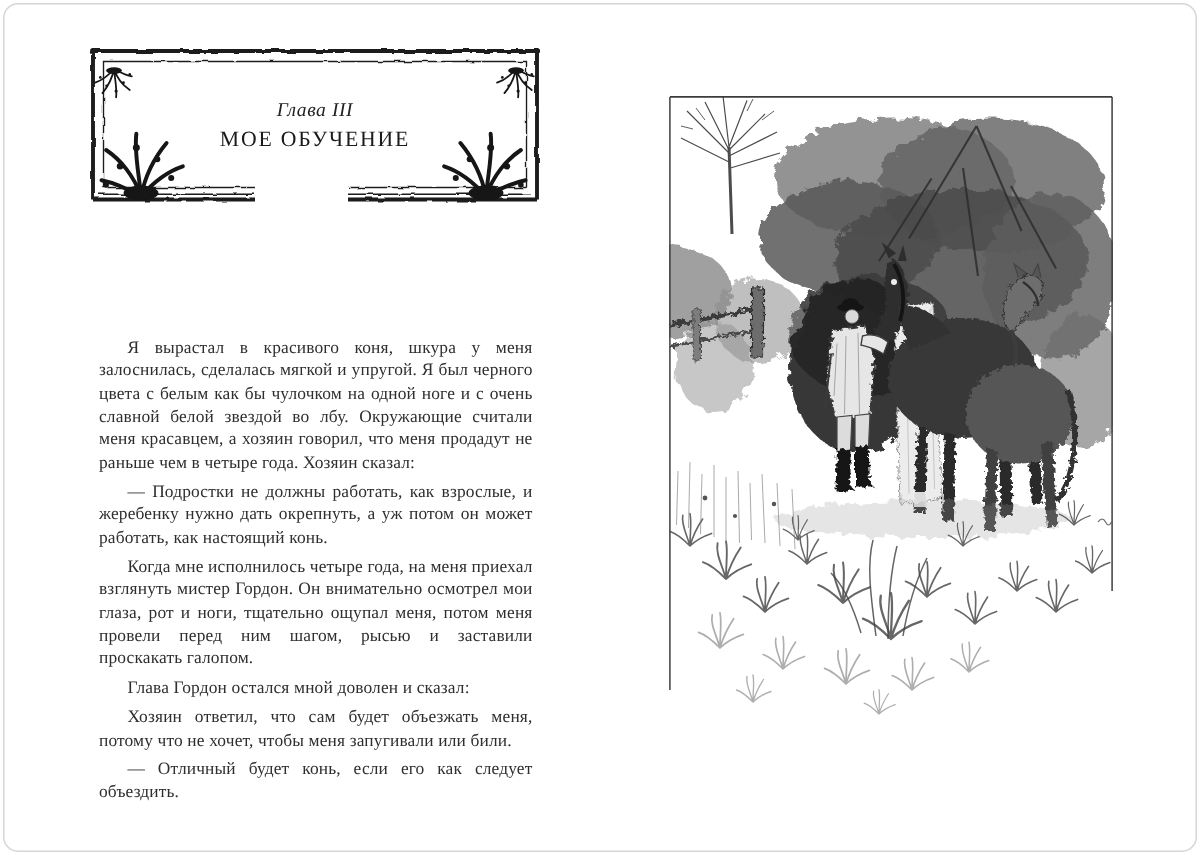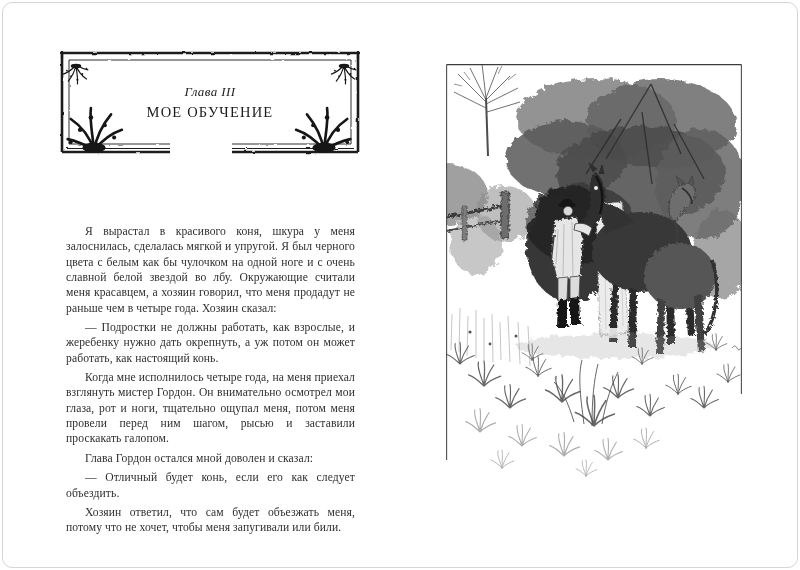--- a/index.html
+++ b/index.html
@@ -7,21 +7,21 @@
     width:800px;height:570px;position:relative;overflow:hidden;
     background:#ffffff;
     font-family:"Liberation Serif","DejaVu Serif",serif;
   }
   .photo-frame{
     position:absolute;inset:2px;border:1.5px solid #d6d6d6;border-radius:10px;
     pointer-events:none;
   }
   
   .left-page{position:absolute;left:0;top:0;width:400px;height:570px;}
-  .header-frame{position:absolute;left:60px;top:51px;width:256px;height:116px;}
+  .header-frame{position:absolute;left:60px;top:32px;width:256px;height:116px;}
   .header-frame svg{position:absolute;left:0;top:0;}
   .chapter-label{
     position:absolute;left:0;top:33px;width:300px;text-align:center;
     font-style:italic;font-size:13px;color:#222;letter-spacing:.4px;
   }
   .chapter-title{
     position:absolute;left:0;top:53px;width:300px;text-align:center;
     font-weight:normal;font-size:14.5px;color:#1b1b1b;letter-spacing:1.2px;
   }
   .body-text{
@@ -81,22 +81,22 @@
     </svg>
     <div class="chapter-label">Глава III</div>
     <div class="chapter-title">МОЕ ОБУЧЕНИЕ</div>
   </div>
 
   <div class="body-text" lang="ru">
       <p>Я вырастал в красивого коня, шкура у меня залоснилась, сделалась мягкой и упругой. Я был черного цвета с белым как бы чулочком на одной ноге и с очень славной белой звездой во лбу. Окружающие считали меня красавцем, а хозяин говорил, что меня продадут не раньше чем в четыре года. Хозяин сказал:</p>
       <p>— Подростки не должны работать, как взрослые, и жеребенку нужно дать окрепнуть, а уж потом он может работать, как настоящий конь.</p>
       <p>Когда мне исполнилось четыре года, на меня приехал взглянуть мистер Гордон. Он внимательно осмотрел мои глаза, рот и ноги, тщательно ощупал меня, потом меня провели перед ним шагом, рысью и заставили проскакать галопом.</p>
       <p>Глава Гордон остался мной доволен и сказал:</p>
+      <p>Хозяин ответил, что сам будет объезжать меня, потому что не хочет, чтобы меня запугивали или били.</p>
       <p>— Отличный будет конь, если его как следует объездить.</p>
-      <p>Хозяин ответил, что сам будет объезжать меня, потому что не хочет, чтобы меня запугивали или били.</p>
     </div>
 
 </div>
 
 <div class="right-page">
   <svg class="illustration" viewBox="0 0 296 450" role="img" aria-label="Гравюра: человек в шляпе и куртке держит под уздцы двух лошадей под деревьями у изгороди">
     <defs>
       <filter id="sketch" x="-20%" y="-20%" width="140%" height="140%">
         <feTurbulence type="fractalNoise" baseFrequency="0.12" numOctaves="3" seed="11" result="n"></feTurbulence>
         <feDisplacementMap in="SourceGraphic" in2="n" scale="9"></feDisplacementMap>

